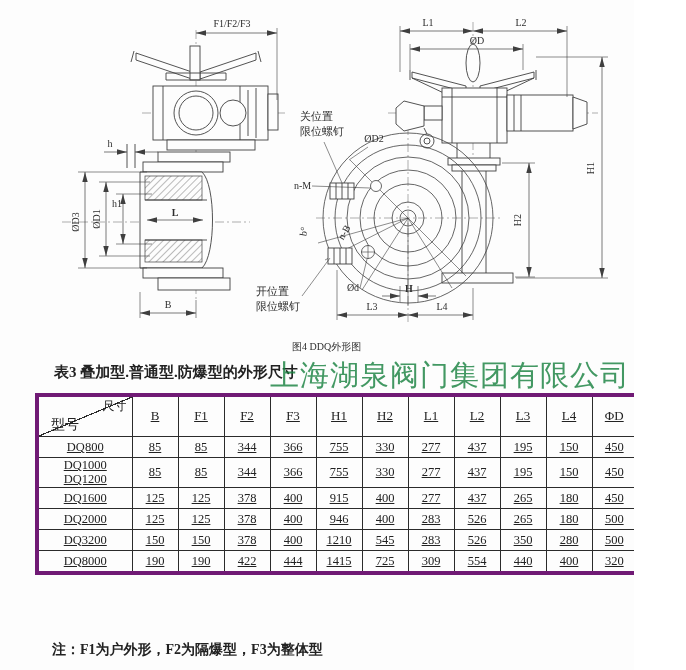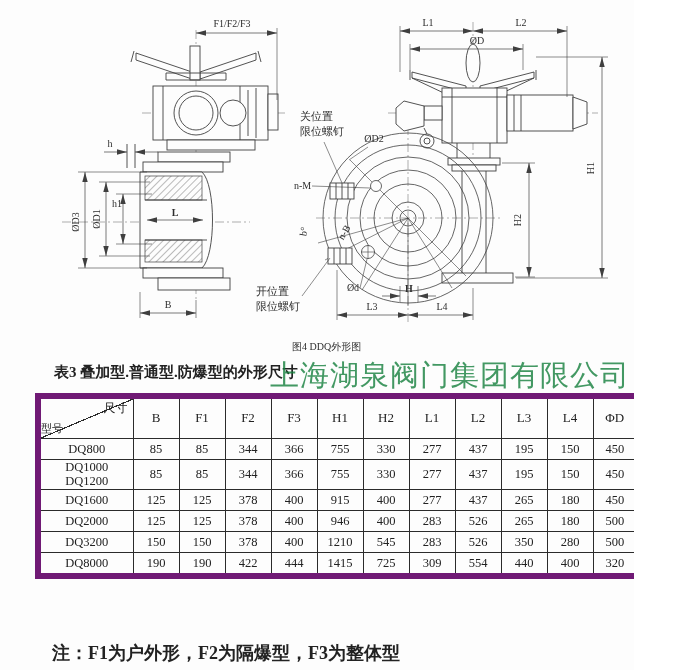--- a/index.html
+++ b/index.html
@@ -4,32 +4,32 @@
 <style>
   html,body{margin:0;padding:0;background:#ffffff;}
   .page{width:634px;height:670px;position:relative;background:#fdfdfd;overflow:hidden;
         font-family:"Liberation Serif",serif;color:#222;}
   svg text{fill:#2e2e2e;font-family:"Liberation Serif",serif;font-size:10px;}
   svg .cjk{font-size:11px;}
   .wm{position:absolute;left:270px;top:356px;font-size:29px;letter-spacing:1px;
       color:#15803d;opacity:.8;white-space:nowrap;font-family:"Liberation Sans",sans-serif;
       pointer-events:none;z-index:5;}
   .tbl-title{position:absolute;left:54px;top:363px;font-size:15px;font-weight:bold;}
-  .note{position:absolute;left:52px;top:641px;font-size:18px;font-weight:bold;}
+  .note{position:absolute;left:52px;top:641px;font-size:14px;font-weight:bold;}
   table.dims{position:absolute;left:35px;top:393px;border-collapse:collapse;table-layout:fixed;
              width:602px;font-size:12.5px;}
   table.dims th,table.dims td{border:1px solid #2b2b2b;text-align:center;padding:0;line-height:1.15;}
-  table.dims{border:6px solid #701a75;}
+  table.dims{border:4px solid #701a75;text-decoration:underline;}
   table.dims thead th{height:39px;font-weight:normal;font-size:13px;}
   table.dims tbody td{height:20px;}
   tr.tall td{height:38px;}
   .corner{position:relative;background:
      linear-gradient(to bottom right,transparent 49.2%,#2b2b2b 49.2%,#2b2b2b 50.8%,transparent 50.8%);}
   .corner .ct{position:absolute;right:5px;top:3px;font-size:12px;}
-  .corner .cb{position:absolute;left:0;bottom:3px;font-size:11px;}
+  .corner .cb{position:absolute;left:12px;bottom:3px;font-size:14px;}
   .m2{display:block;}
 </style>
 </head>
 <body>
 
 <div class="page">
 
   
   <svg width="686" height="358" viewBox="0 0 686 358">
     <defs>

